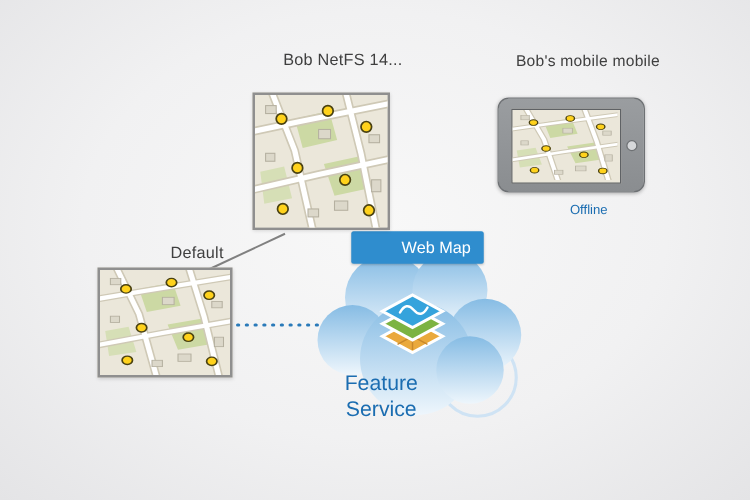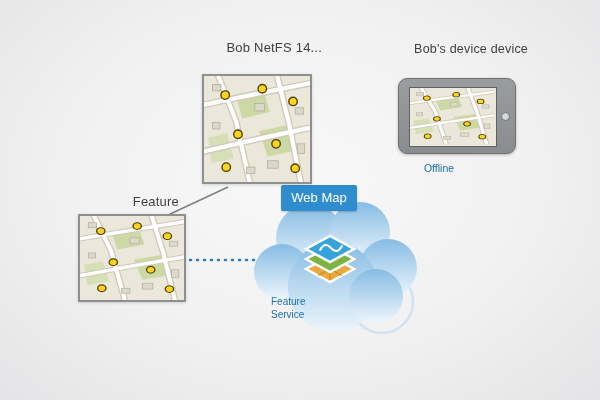--- a/index.html
+++ b/index.html
@@ -19,24 +19,25 @@
     position:absolute;border:2px solid #8f8f8f;background:#ebe7da;box-sizing:border-box;
     box-shadow:0 1px 3px rgba(0,0,0,.15);
   }
   .map-frame svg{display:block;}
   .connector-layer{position:absolute;left:0;top:0;pointer-events:none;}
   .cloud-wrap{position:absolute;left:248px;top:192px;}
   .webmap-badge{
     position:absolute;left:281px;top:185px;width:76px;height:26px;line-height:26px;
     background:#2f8dce;color:#ffffff;font-size:13px;text-align:center;border-radius:2px;
     box-shadow:0 1px 2px rgba(0,0,0,.2);
+    padding-left:30px;
   }
   .feature-service{
     position:absolute;left:271px;top:296px;width:68px;color:#1b6db1;
-    font-size:10px;line-height:1.25;
+    font-size:17px;text-align:center;line-height:1.25;
   }
   .tablet{
     position:absolute;left:398px;top:78px;width:118px;height:76px;border-radius:9px;
     background:linear-gradient(180deg,#9a9da0 0%,#8a8d90 100%);
     border:1px solid #6e7174;box-sizing:border-box;box-shadow:0 1px 3px rgba(0,0,0,.25);
   }
   .tablet-screen{
     position:absolute;left:10px;top:8px;width:86px;height:58px;
     border:1px solid #5f6265;background:#ebe7da;overflow:hidden;
   }
@@ -134,33 +135,33 @@
 
   <div class="feature-service">Feature Service</div>
 
   <div class="label" style="left:192px;top:40px;width:130px">Bob NetFS 14...</div>
   <div class="map-frame" style="left:202px;top:74px;width:110px;height:110px">
     <svg viewBox="0 0 100 100" width="106" height="106" preserveAspectRatio="none">
         <use href="#map-tile"></use>
       </svg>
   </div>
 
-  <div class="label" style="left:79px;top:194px;width:100px">Feature</div>
+  <div class="label" style="left:79px;top:194px;width:100px">Default</div>
   <div class="map-frame" style="left:78px;top:214px;width:108px;height:88px">
     <svg viewBox="0 0 100 100" width="104" height="84" preserveAspectRatio="none">
         <use href="#map-tile"></use>
       </svg>
   </div>
 
-  <div class="label" style="left:388px;top:42px;width:140px;font-size:12.5px">Bob's device device</div>
+  <div class="label" style="left:388px;top:42px;width:140px;font-size:12.5px">Bob's mobile mobile</div>
   <div class="tablet">
     <div class="tablet-screen">
       <svg viewBox="0 0 100 100" width="84" height="56" preserveAspectRatio="none">
           <use href="#map-tile"></use>
         </svg>
     </div>
     <div class="home-button"></div>
   </div>
-  <div class="blue-text" style="left:380px;top:161px;width:118px">
+  <div class="blue-text" style="left:412px;top:161px;width:118px">
     <div>Offline</div>
   </div>
 
 </div>
 
 </body></html>

